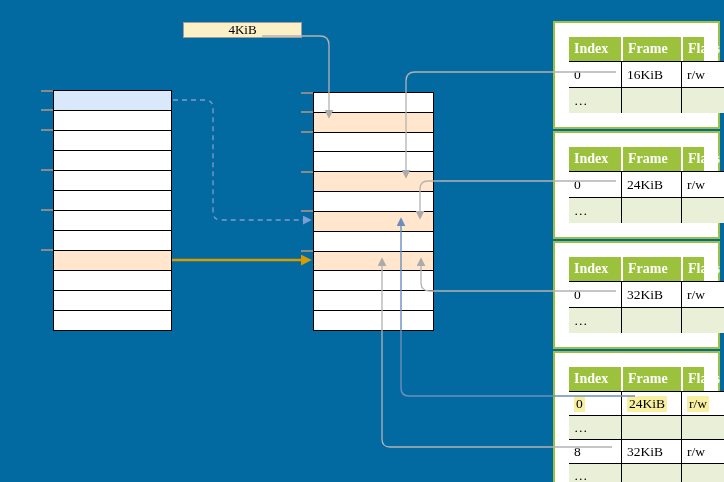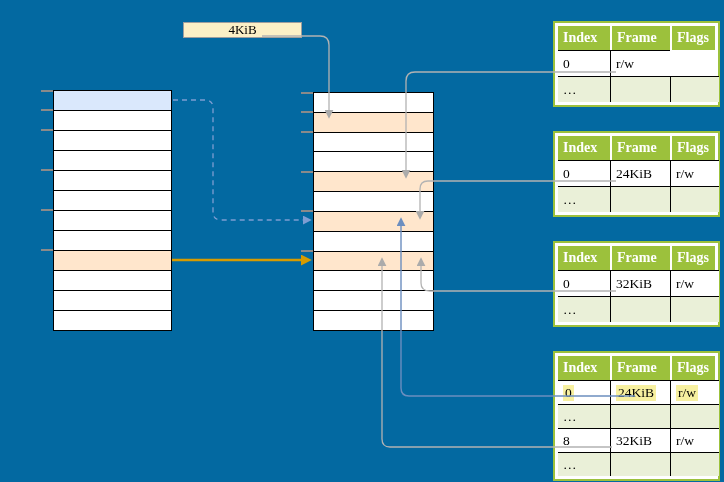--- a/index.html
+++ b/index.html
@@ -19,21 +19,21 @@
   .tick{position:absolute;width:12px;height:2px;background:var(--tick-gray);}
   
   .size-label{
     position:absolute;left:183px;top:22px;width:119px;height:16px;
     background:var(--label-cream);border:1px solid #9e9e9e;box-sizing:border-box;
     text-align:center;font-size:13px;line-height:14px;color:#000;
   }
   
   .ptable{
     position:absolute;left:553px;width:167px;box-sizing:border-box;
-    background:#fff;border:2px solid var(--green);padding:3px;
+    background:#fff;border:2px solid var(--green);padding:14px;
   }
   .prow{display:grid;grid-template-columns:52px 60px 49px;}
   .prow .cell{
     box-sizing:border-box;padding-left:5px;overflow:hidden;white-space:nowrap;
     font-size:13.5px;color:#000;display:flex;align-items:center;
   }
   .phead{background:var(--green);}
   .phead .cell{color:#fff;font-weight:bold;font-size:14px;}
   .phead .cell + .cell{border-left:2px solid #fff;text-align:right;}
   .pbody .cell{border-top:1px solid #000;background:#fff;}
@@ -98,20 +98,21 @@
 
   <div id="ptables">
       <div class="ptable" style="top: 21px;">
         <div class="prow phead" style="height: 24px;">
           <div class="cell">Index</div>
           <div class="cell">Frame</div>
           <div class="cell">Flags</div>
         </div>
         <div class="prow pbody" style="height: 26px;">
           <div class="cell">0</div>
+          <div class="cell">16KiB</div>
           <div class="cell">r/w</div>
         </div>
         <div class="prow pbody shaded" style="height: 26px;">
           <div class="cell">…</div>
           <div class="cell"></div>
           <div class="cell"></div>
         </div>
       </div>
       <div class="ptable" style="top: 131px;">
         <div class="prow phead" style="height: 24px;">

